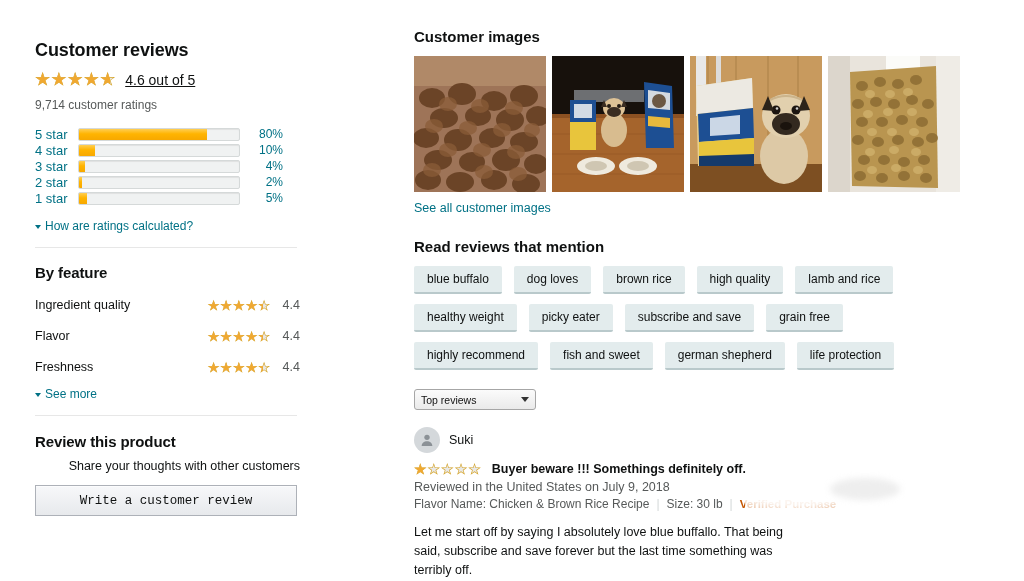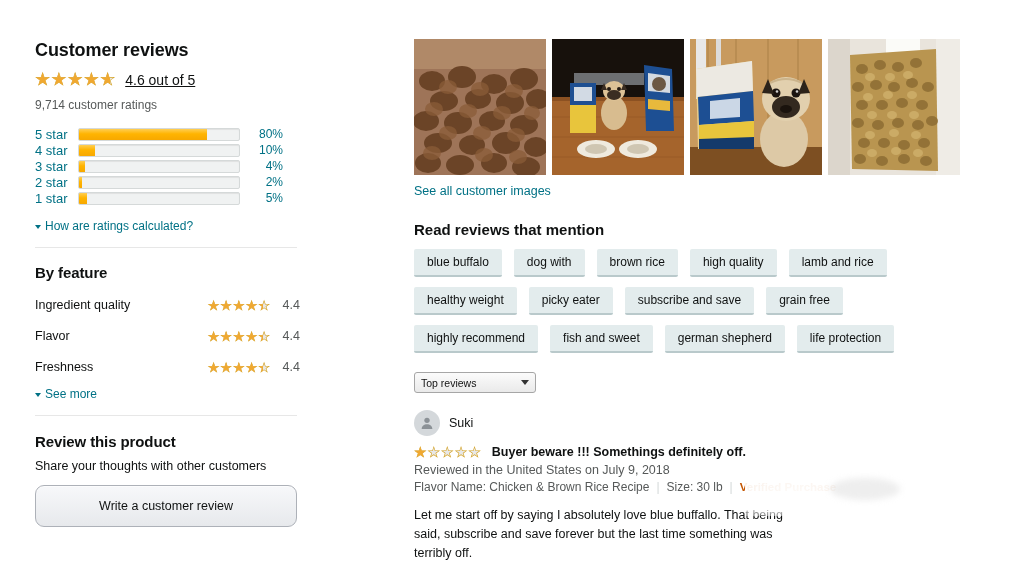--- a/index.html
+++ b/index.html
@@ -79,28 +79,28 @@
 
   .byfeature { margin-top: 16px; }
   .feat-row {
     display: flex; align-items: center; margin-top: 17px;
   }
   .feat-name { font-size: 12.5px; color: #0f1111; flex: 1; }
   .feat-stars { font-size: 13px; margin-right: 7px; }
   .feat-val { font-size: 12.5px; color: #565959; width: 22px; text-align: right; }
 
   .review-product { margin-top: 17px; }
-  .rp-sub { font-size: 12.5px; color: #0f1111; margin-top: 9px; }
+  .rp-sub { font-size: 12.5px; color: #0f1111; margin-top: 9px; text-align: right; }
   .write-btn {
-    margin-top: 12px; width: 262px; height: 42px;
+    margin-top: 12px; width: 262px; height: 31px;
     background: linear-gradient(180deg,#f7f8fa 0%,#e7e9ec 100%);
     border: 1px solid #adb1b8;
-    border-radius: 9px;
+    border-radius: 0;
     font-size: 12.5px; color: #0f1111;
-    font-family: Liberation Sans, sans-serif;
+    font-family: Liberation Mono, monospace;
     cursor: pointer;
     box-shadow: 0 1px 0 rgba(255,255,255,0.6) inset;
   }
 
   
   .right-col { position: absolute; left: 414px; top: 28px; width: 590px; }
   .r-title { font-size: 15px; font-weight: bold; color: #0f1111; }
 
   .thumbs { display: flex; gap: 6px; margin-top: 11px; }
   .thumb {
@@ -257,20 +257,21 @@
 
     <div class="review-product">
       <div class="sec-title" style="font-size:15px;">Review this product</div>
       <div class="rp-sub">Share your thoughts with other customers</div>
       <button class="write-btn">Write a customer review</button>
     </div>
   </div>
 
   <div class="right-col">
 
+    <div class="r-title">Customer images</div>
 
     <div class="thumbs">
 
       <div class="thumb">
         <svg viewBox="0 0 132 136" preserveAspectRatio="xMidYMid slice">
           <rect width="132" height="136" fill="#9e7458"></rect>
           <rect width="132" height="30" fill="#b08968"></rect>
           <g fill="#6b4427">
             <ellipse cx="18" cy="42" rx="13" ry="10"></ellipse>
               <ellipse cx="48" cy="38" rx="14" ry="11"></ellipse>
@@ -436,21 +437,21 @@
         </svg>
       </div>
     </div>
 
     <a class="link see-all">See all customer images</a>
 
     <div class="mention-title">Read reviews that mention</div>
 
     <div class="chips" id="chips">
         <span class="chip">blue buffalo</span>
-        <span class="chip">dog with</span>
+        <span class="chip">dog loves</span>
         <span class="chip">brown rice</span>
         <span class="chip">high quality</span>
         <span class="chip">lamb and rice</span>
         <span class="chip">healthy weight</span>
         <span class="chip">picky eater</span>
         <span class="chip">subscribe and save</span>
         <span class="chip">grain free</span>
         <span class="chip">highly recommend</span>
         <span class="chip">fish and sweet</span>
         <span class="chip">german shepherd</span>

